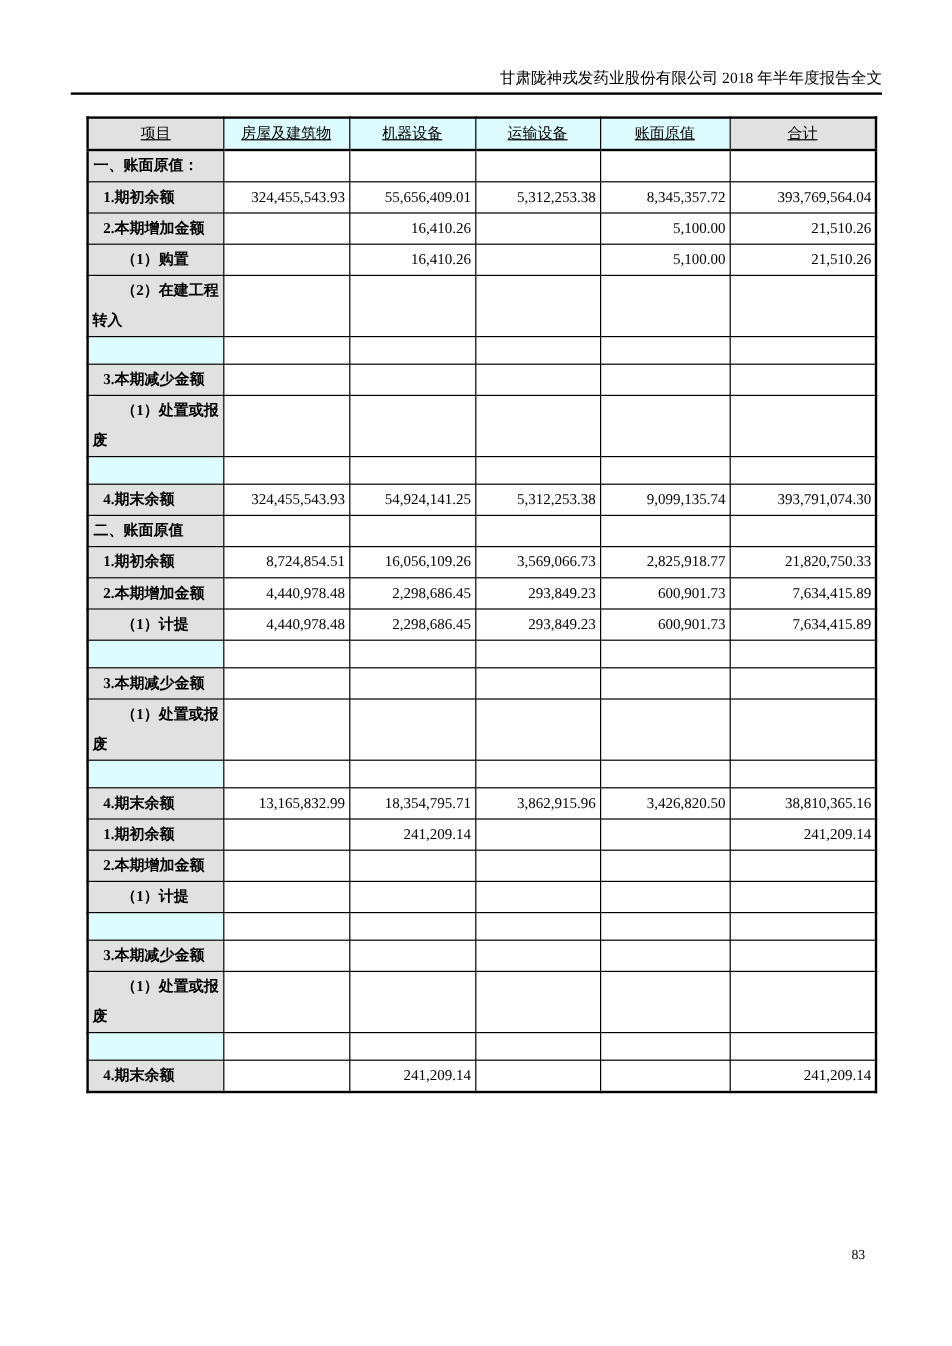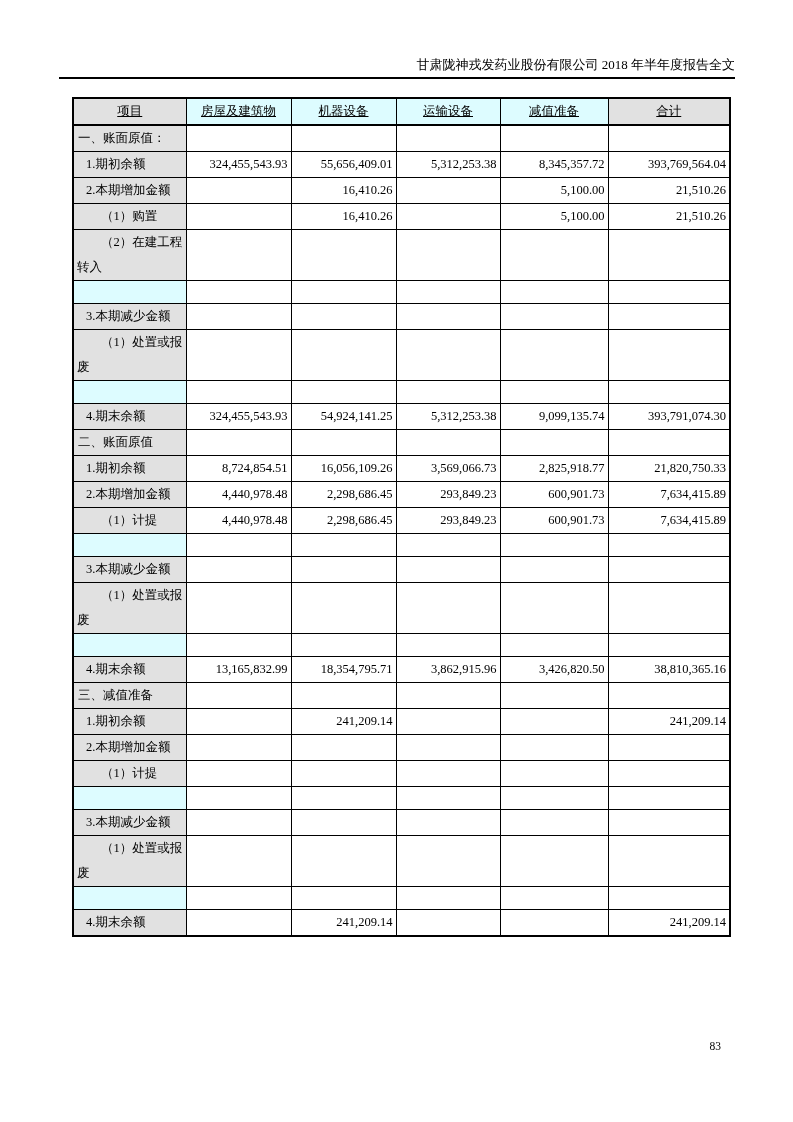--- a/index.html
+++ b/index.html
@@ -54,20 +54,21 @@
   }
   th.plain { background: var(--gray-bg, #e1e1e1); }
   th.hl    { background: var(--cyan-bg, #ddfcff); }
   td.label-cell {
     background: var(--gray-bg, #e1e1e1);
     text-align: left;
     padding-left: 3px;
     padding-right: 2px;
     vertical-align: middle;
     word-break: break-all;
+    font-weight: bold;
   }
   td.blank-label { background: var(--cyan-bg, #ddfcff); }
   td.value-cell {
     background: #ffffff;
     text-align: right;
     padding-right: 3px;
     vertical-align: middle;
     white-space: nowrap;
   }
   tr.h-single td { height: 25px; }
@@ -101,21 +102,21 @@
       <col style="width:104px">
       <col style="width:108px">
       <col style="width:122px">
     </colgroup>
     <thead>
       <tr id="table-header-row">
           <th class="plain">项目</th>
           <th class="hl">房屋及建筑物</th>
           <th class="hl">机器设备</th>
           <th class="hl">运输设备</th>
-          <th class="hl">减值准备</th>
+          <th class="hl">账面原值</th>
           <th class="plain">合计</th>
         </tr>
     </thead>
     <tbody id="table-body">
         <tr class="row-section h-single">
           <td class="label-cell">一、账面原值：</td>
           <td class="value-cell"></td>
           <td class="value-cell"></td>
           <td class="value-cell"></td>
           <td class="value-cell"></td>
@@ -258,28 +259,20 @@
           <td class="value-cell"></td>
         </tr>
         <tr class="row-item h-single">
           <td class="label-cell">4.期末余额</td>
           <td class="value-cell">13,165,832.99</td>
           <td class="value-cell">18,354,795.71</td>
           <td class="value-cell">3,862,915.96</td>
           <td class="value-cell">3,426,820.50</td>
           <td class="value-cell">38,810,365.16</td>
         </tr>
-        <tr class="row-section h-single">
-          <td class="label-cell">三、减值准备</td>
-          <td class="value-cell"></td>
-          <td class="value-cell"></td>
-          <td class="value-cell"></td>
-          <td class="value-cell"></td>
-          <td class="value-cell"></td>
-        </tr>
         <tr class="row-item h-single">
           <td class="label-cell">1.期初余额</td>
           <td class="value-cell"></td>
           <td class="value-cell">241,209.14</td>
           <td class="value-cell"></td>
           <td class="value-cell"></td>
           <td class="value-cell">241,209.14</td>
         </tr>
         <tr class="row-item h-single">
           <td class="label-cell">2.本期增加金额</td>

